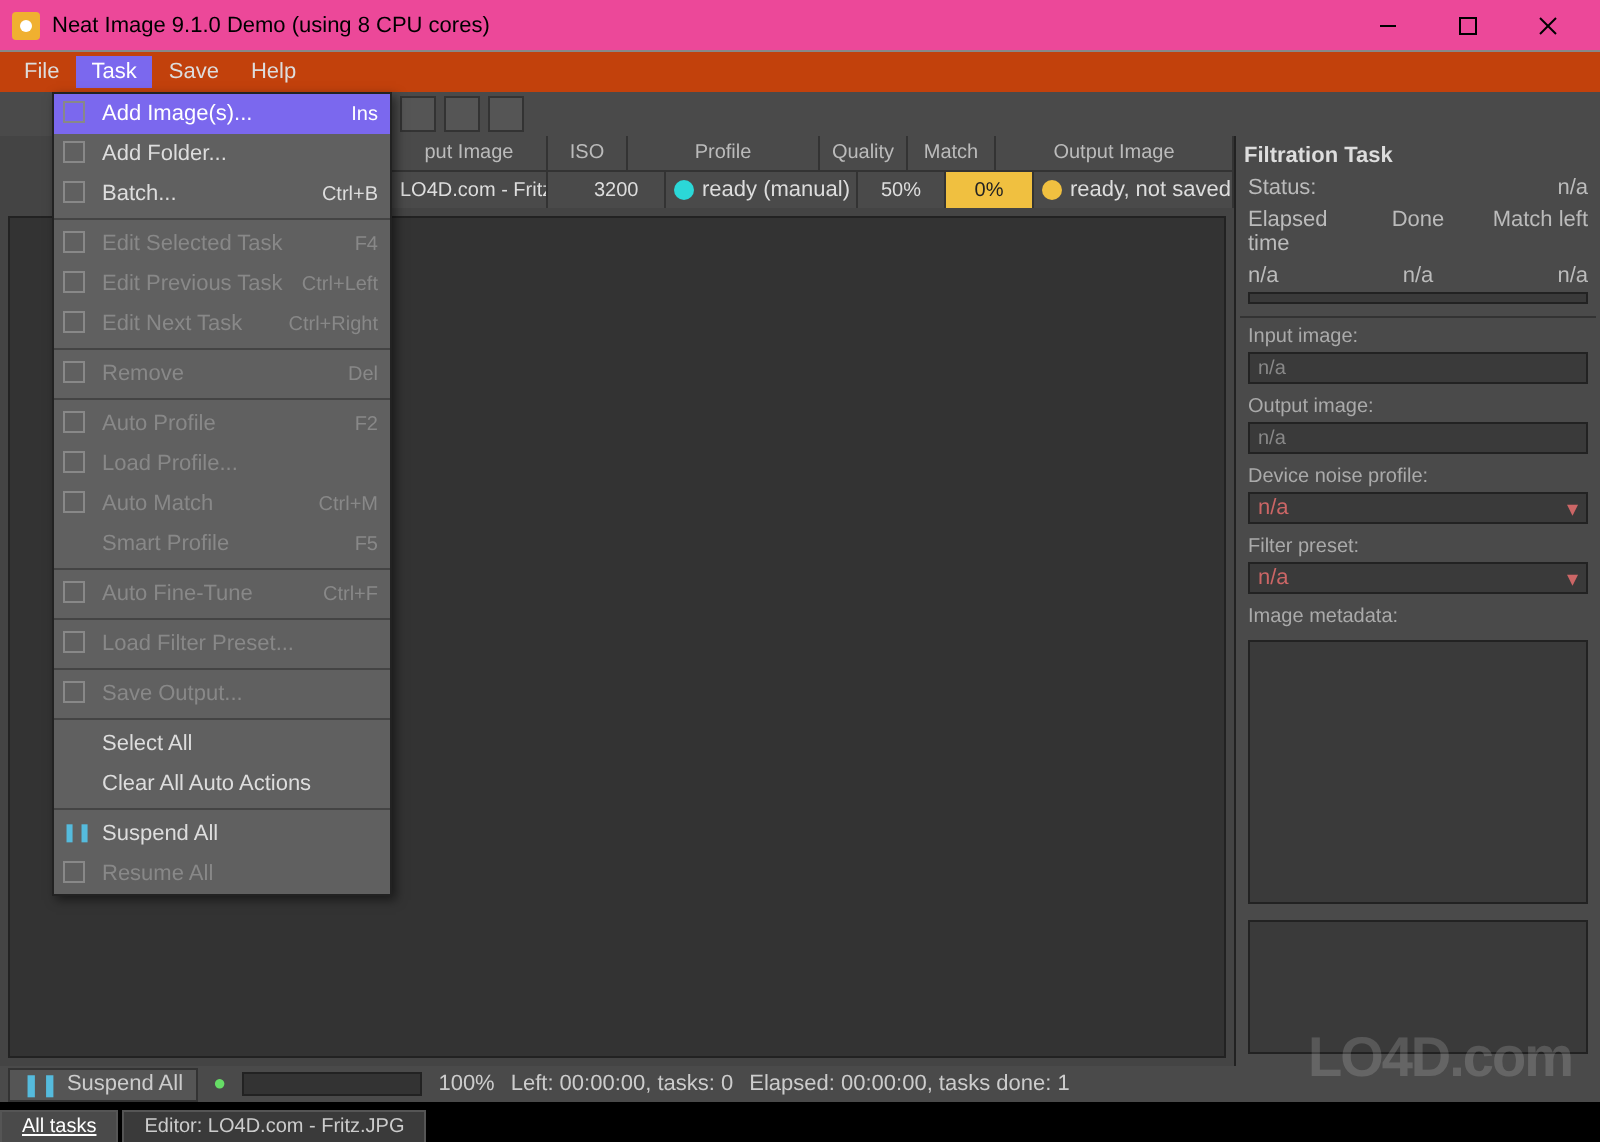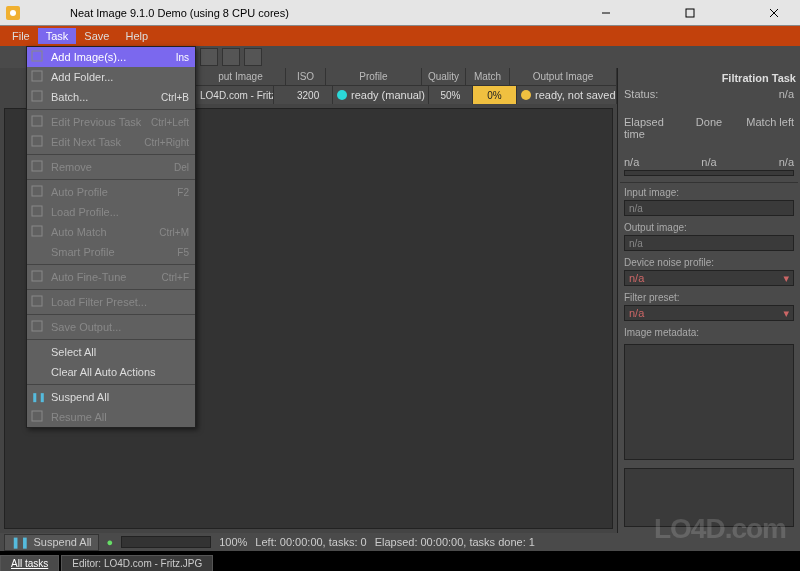--- a/index.html
+++ b/index.html
@@ -1,19 +1,19 @@
 <!DOCTYPE html>
 <html><head>
 <meta charset="utf-8">
 <style>
   * { margin: 0; padding: 0; box-sizing: border-box; font-family: "Segoe UI", Tahoma, sans-serif; font-size: 11px; }
   body { background: #333; color: #ccc; width: 800px; height: 571px; overflow: hidden; display: flex; flex-direction: column; }
   
   
-  .titlebar { height: 26px; background: #e5e5e5; color: #000; display: flex; align-items: center; padding: 0 6px; border-bottom: 1px solid #888; gap: 44px; }
+  .titlebar { height: 26px; background: #ec4899; color: #000; display: flex; align-items: center; padding: 0 6px; border-bottom: 1px solid #888; }
   .titlebar .appicon { width: 14px; height: 14px; margin-right: 6px; display: inline-flex; align-items: center; justify-content: center; }
   .titlebar .title { flex: 1; }
   .titlebar .wc { width: 40px; height: 24px; display: flex; align-items: center; justify-content: center; }
   .titlebar .wc svg { stroke: #000; }
   
   
   .menubar { height: 20px; background: #c2410c; color: #ddd; display: flex; align-items: center; padding: 0 4px; }
   .menubar .menu-item { padding: 2px 8px; cursor: default; }
   .menubar .menu-item.active { background: #7b68ee; color: #fff; }
   
@@ -31,39 +31,39 @@
   .toolbar .tb-btn { width: 18px; height: 18px; background: #555; border: 1px solid #333; }
   
   
   .main { flex: 1; display: flex; background: #444; }
   .left-area { flex: 1; display: flex; flex-direction: column; }
   .right-panel { width: 190px; background: #4a4a4a; border-left: 1px solid #222; display: flex; flex-direction: column; padding: 2px; }
   
   
   .colheader { height: 18px; display: flex; background: #4a4a4a; color: #bbb; margin-left: 196px; border-bottom:1px solid #333; }
   .col { border-right: 1px solid #333; display: flex; align-items: center; justify-content: center; padding: 0 4px; font-size: 10px; }
-  .col.c1{width:90px;} .col.c2{width:40px;} .col.c3{width:96px;} .col.c4{width:44px;} .col.c5{width:44px;} .col.c6{width:100px;flex:1;}
+  .col.c1{width:78px;} .col.c2{width:40px;} .col.c3{width:96px;} .col.c4{width:44px;} .col.c5{width:44px;} .col.c6{width:100px;flex:1;}
   
   .datarow { height: 18px; display: flex; margin-left: 196px; background:#4a4a4a; }
   .cell { border-right: 1px solid #333; display: flex; align-items: center; padding: 0 4px; font-size: 10px; overflow:hidden; white-space:nowrap; }
   .cell.c1{width:78px;color:#ddd;} .cell.c2{width:40px;color:#ddd;margin-left:19px;}
   .cell.c3{width:96px;color:#ddd;} .cell.c4{width:44px;color:#ddd;justify-content:center;}
   .cell.c5{width:44px;background:#f0c040;color:#222;justify-content:center;}
   .cell.c6{width:100px;flex:1;color:#ddd;text-align:right;}
   .dot { width:10px;height:10px;border-radius:50%;margin-right:4px;flex-shrink:0; }
   
   .bigblank { flex:1; background:#333; margin:4px; border:1px solid #222; }
   
   
-  .rp-title { text-align: right; font-weight: bold; padding: 2px; color:#ddd; }
+  .rp-title { text-align: left; font-weight: bold; padding: 2px; color:#ddd; }
   .rp-row { display: flex; padding: 2px 4px; color:#bbb; font-size:10px; }
   .rp-row .k { flex: 1; }
   .rp-row .v { }
   .rp-3col { display: flex; padding:2px 4px; font-size:10px; color:#bbb; }
-  .rp-3col div { flex:1;margin-top:12px; }
+  .rp-3col div { flex:1; }
   .rp-sep { height:1px; background:#333; margin:2px 0; }
   .rp-field { padding:2px 4px; font-size:10px; color:#aaa; }
   .rp-input { margin:0 4px 4px 4px; height:16px; background:#3a3a3a; border:1px solid #222; padding:0 4px; font-size:10px; color:#888; display:flex; align-items:center; }
   .rp-select { margin:0 4px 4px 4px; height:16px; background:#3a3a3a; border:1px solid #222; padding:0 4px; font-size:10px; color:#c66; display:flex; align-items:center; justify-content:space-between; }
   .rp-spacer { flex:1; background:#3a3a3a; margin:4px; border:1px solid #222; }
   
   
   .statusbar { height: 18px; background:#4a4a4a; display:flex; align-items:center; padding:0 4px; font-size:10px; color:#ccc; gap:8px; }
   .statusbar .suspend-btn { background:#555; border:1px solid #333; padding:1px 6px; display:flex;align-items:center;gap:4px; }
   .statusbar .prog { width:90px; height:12px; background:#333; border:1px solid #222; }
@@ -130,20 +130,27 @@
       <span>Add Folder...</span>
     </div>
     <div class="dd-item">
       <span class="dd-icon"><svg width="12" height="12" viewBox="0 0 12 12">
           <rect x="1" y="1" width="10" height="10" fill="none" stroke="#888" stroke-width="1"></rect>
         </svg></span>
       <span>Batch...</span>
       <span class="dd-shortcut">Ctrl+B</span>
     </div>
     <div class="dd-sep"></div>
+    <div class="dd-item disabled">
+      <span class="dd-icon"><svg width="12" height="12" viewBox="0 0 12 12">
+          <rect x="1" y="1" width="10" height="10" fill="none" stroke="#888" stroke-width="1"></rect>
+        </svg></span>
+      <span>Edit Selected Task</span>
+      <span class="dd-shortcut">F4</span>
+    </div>
     <div class="dd-item disabled">
       <span class="dd-icon"><svg width="12" height="12" viewBox="0 0 12 12">
           <rect x="1" y="1" width="10" height="10" fill="none" stroke="#888" stroke-width="1"></rect>
         </svg></span>
       <span>Edit Previous Task</span>
       <span class="dd-shortcut">Ctrl+Left</span>
     </div>
     <div class="dd-item disabled">
       <span class="dd-icon"><svg width="12" height="12" viewBox="0 0 12 12">
           <rect x="1" y="1" width="10" height="10" fill="none" stroke="#888" stroke-width="1"></rect>

